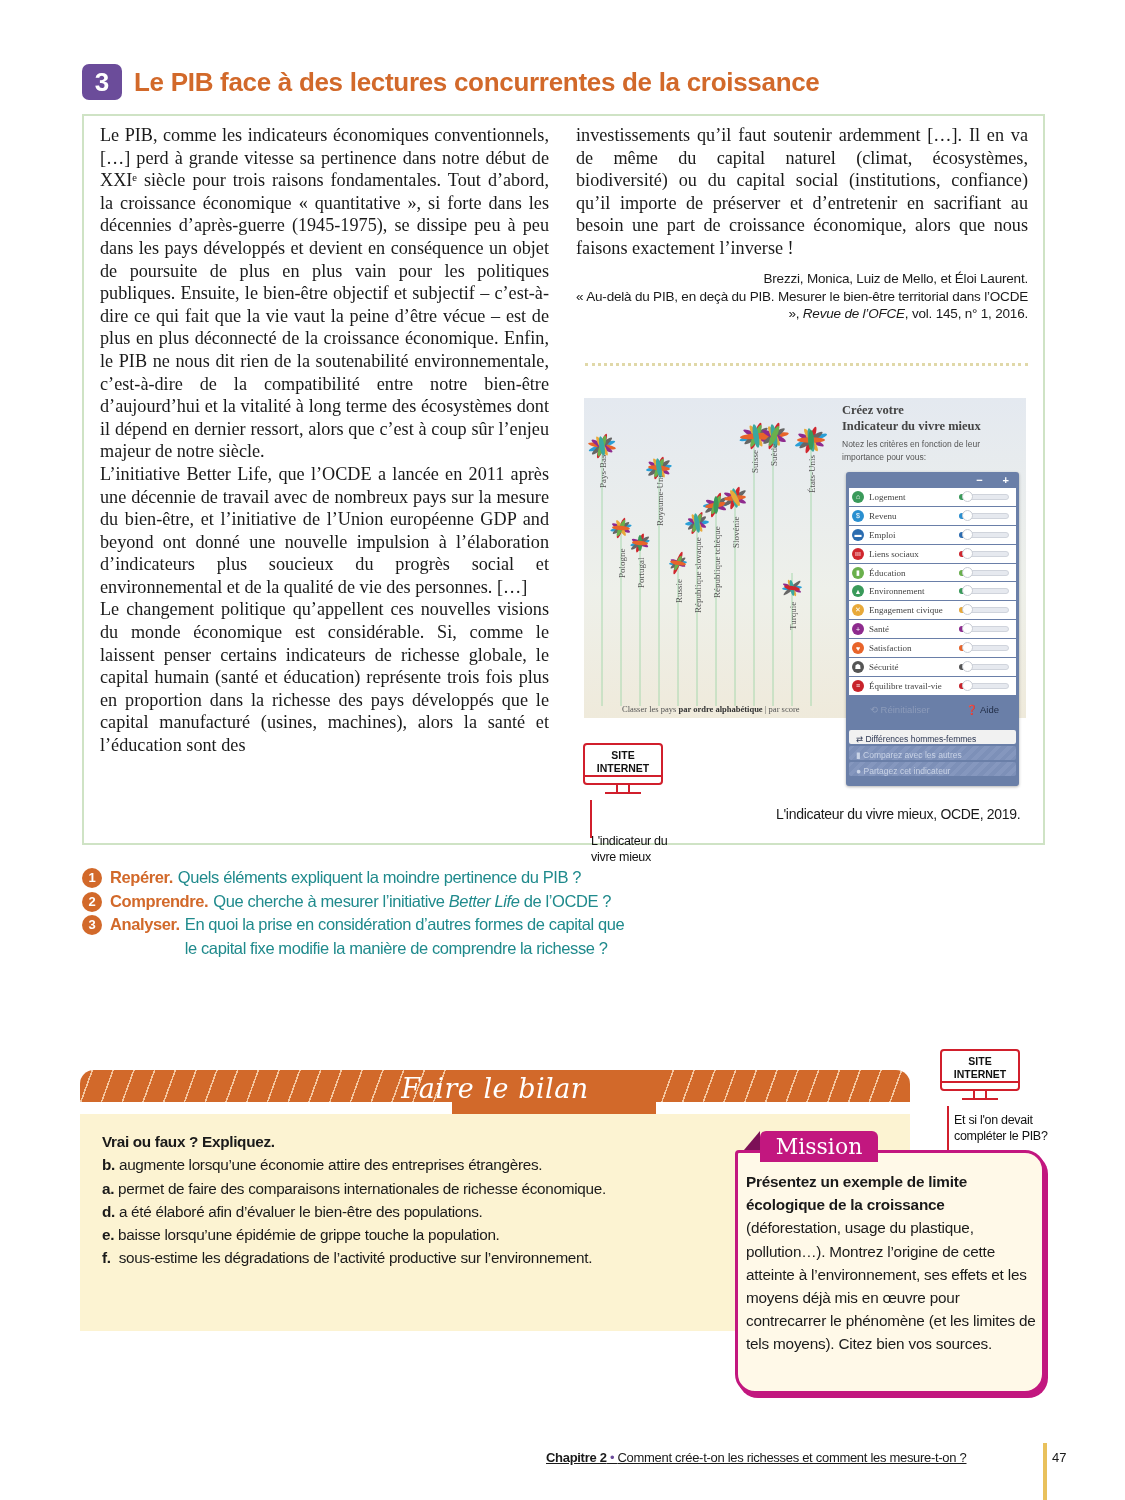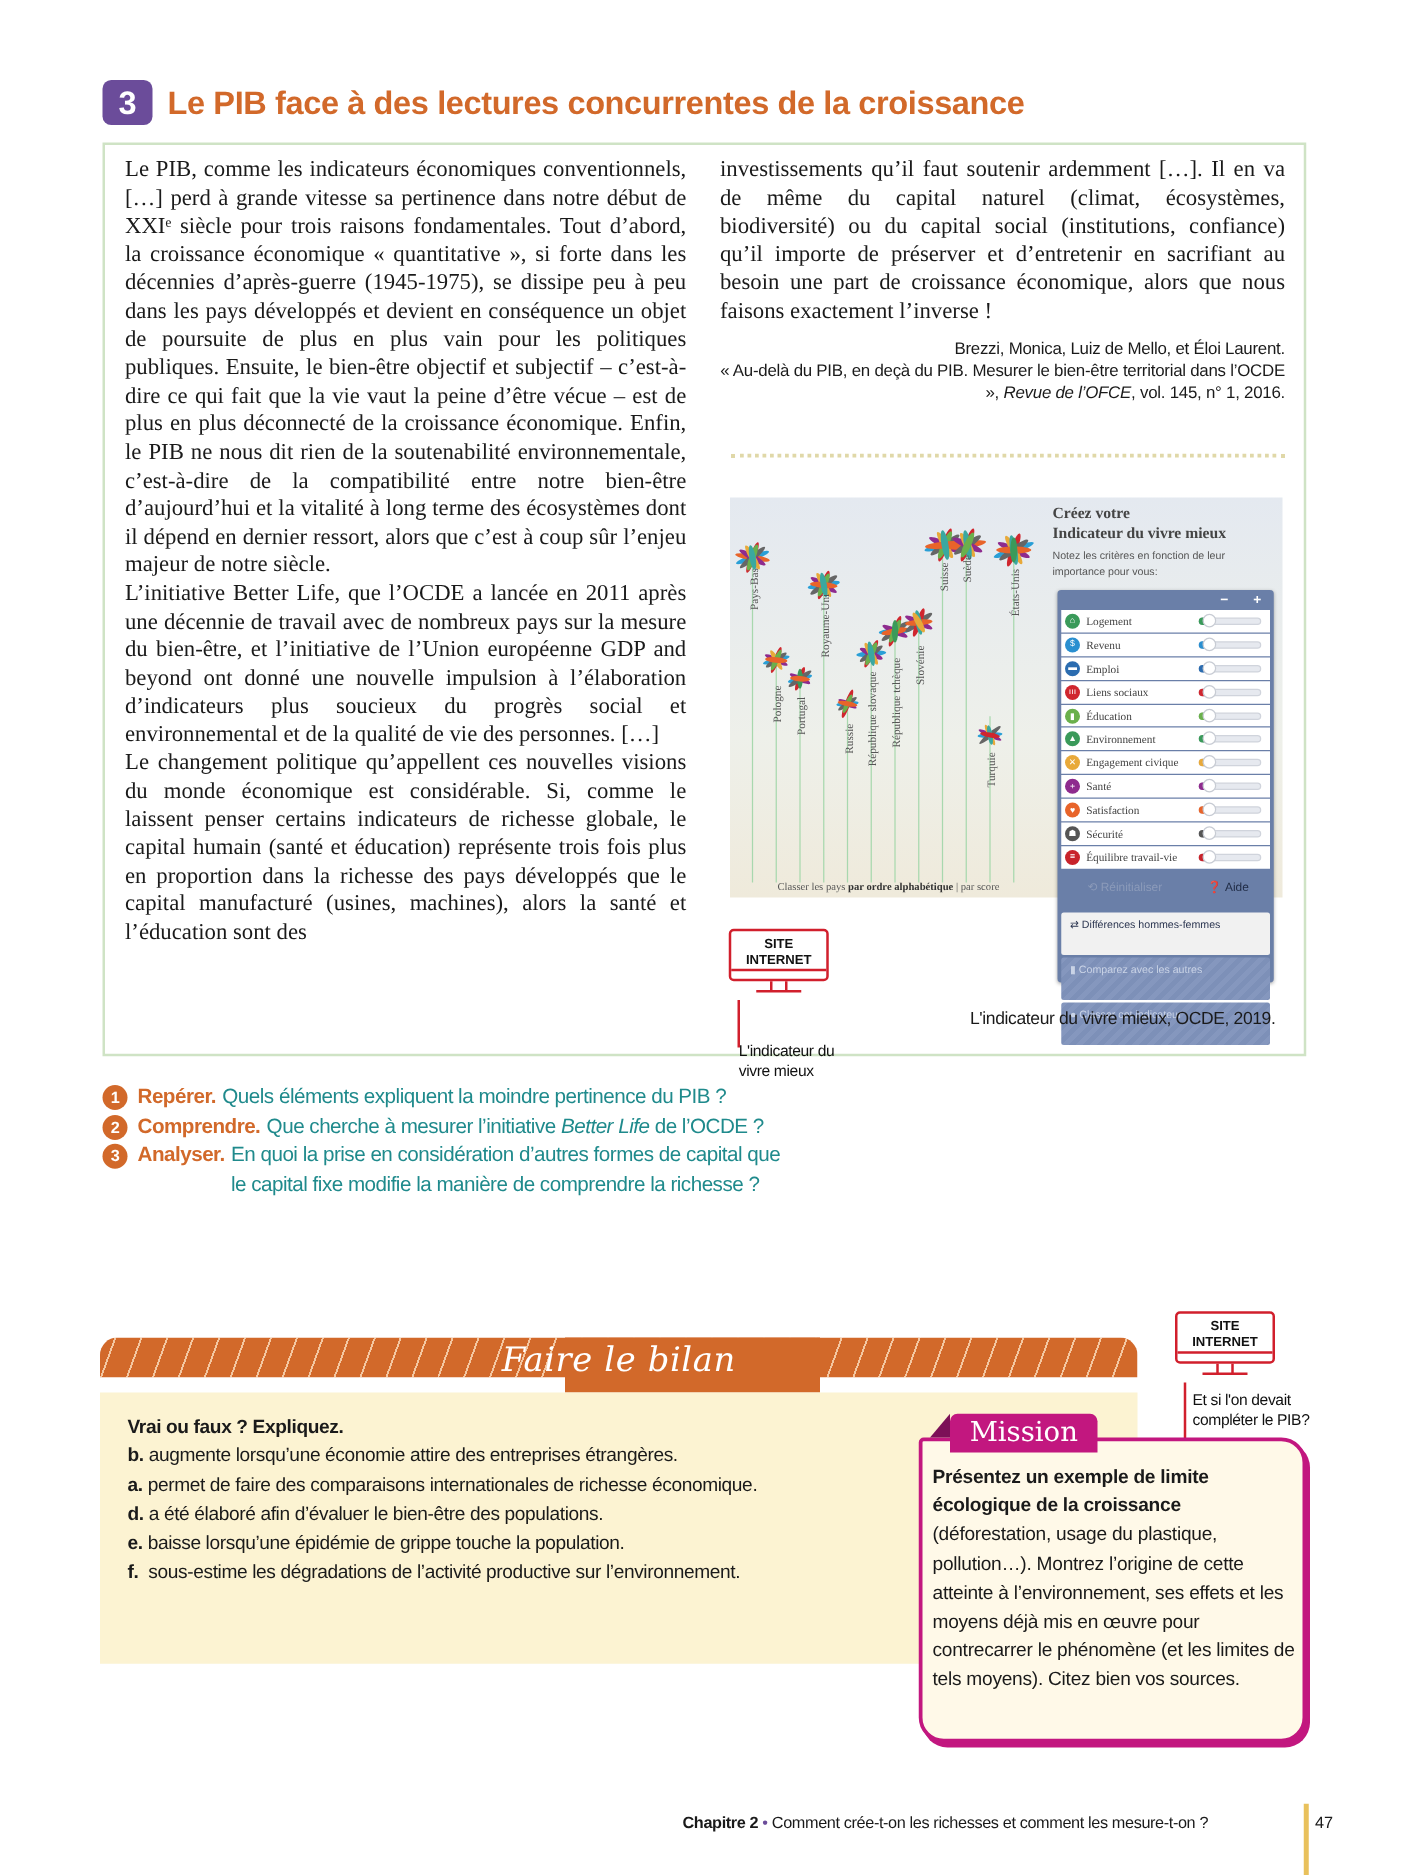--- a/index.html
+++ b/index.html
@@ -31,21 +31,21 @@
   .crit-head { height: 16px; display: flex; justify-content: flex-end; gap: 20px; padding-right: 10px; color: #fff; font: bold 11px "Liberation Sans", sans-serif; line-height: 16px; }
   .crit-row { margin: 0 3px 1px 3px; height: 17.9px; background: #fff; display: flex; align-items: center; padding-left: 3px; }
   .crit-icon { width: 12px; height: 12px; border-radius: 50%; display: inline-flex; align-items: center; justify-content: center; color: #fff; font-size: 7px; flex: none; }
   .crit-label { margin-left: 5px; font: 9px "Liberation Serif", serif; color: #444; flex: 1; white-space: nowrap; }
   .slider { width: 50px; height: 6px; margin-right: 7px; background: #e6e9ef; border: 1px solid #d0d4dc; border-radius: 3px; position: relative; }
   .slider .fill { position: absolute; left: -1px; top: -1px; width: 5px; height: 6px; border-radius: 3px 0 0 3px; }
   .slider .knob { position: absolute; left: 2px; top: -4px; width: 11px; height: 11px; border-radius: 50%; background: #fff; border: 1px solid #c8ccd4; }
   .panel-actions { display: flex; justify-content: space-between; padding: 8px 20px 0 14px; height: 30px; font: 9.5px "Liberation Sans", sans-serif; }
   .act-reset { color: #8c9bba; margin-left: 10px; }
   .act-help { color: #1f2b45; }
-  .panel-btn { margin: 2px 3px 0 3px; height: 34px; font: 8.5px/18px "Liberation Sans", sans-serif; padding-left: 7px; border-radius: 2px; }
+  .panel-btn { margin: 2px 3px 0 3px; height: 14px; font: 8.5px/18px "Liberation Sans", sans-serif; padding-left: 7px; border-radius: 2px; }
   .btn-gender { background: #f1f1f1; color: #2b3550; margin-top: 4px; }
   .btn-hatched { background: repeating-linear-gradient(135deg, #8597be 0 4px, #7d90b8 4px 8px); color: #c9d3e6; }
 
   .site-box { position: absolute; width: 80px; height: 42px; border: 2.5px solid #d11f2c; border-radius: 4px; background: #fff; text-align: center; font: bold 10.5px/13px "Liberation Sans", sans-serif; color: #111; padding-top: 4px; }
   .site-box::after { content: ""; position: absolute; left: 0; right: 0; bottom: 6px; border-top: 2px solid #d11f2c; }
   .site-stand { position: absolute; width: 14px; height: 8px; border-left: 2.5px solid #d11f2c; border-right: 2.5px solid #d11f2c; }
   .site-base { position: absolute; width: 36px; border-top: 2.5px solid #d11f2c; }
   .site-line { position: absolute; border-left: 2.5px solid #d11f2c; }
   .site-cap { position: absolute; font: 12.5px/16px "Liberation Sans", sans-serif; color: #111; letter-spacing: -0.3px; }
 
@@ -64,21 +64,21 @@
   .bilan-text { position: absolute; left: 102px; top: 1130px; font: 15.3px/23.3px "Liberation Sans", sans-serif; color: #1a1a1a; letter-spacing: -0.3px; }
   .bilan-text .bt-head { font-weight: bold; }
   .bilan-text b { font-weight: bold; }
 
   .mission-box { position: absolute; left: 735px; top: 1150px; width: 310px; height: 244px; background: #fff9e8; border: 3px solid #c2177f; border-radius: 4px 20px 20px 20px; box-shadow: 3px 4px 0 #c2177f; }
   .mission-tab { position: absolute; left: 760px; top: 1131px; width: 118px; height: 31px; background: #c2177f; border-radius: 6px 6px 0 0; color: #fff; font: 22px "DejaVu Serif", serif; text-align: center; line-height: 31px; }
   .mission-tab-corner { position: absolute; left: 744px; top: 1131px; width: 0; height: 0; border-left: 16px solid transparent; border-bottom: 19px solid #7c1057; }
   .mission-text { position: absolute; left: 746px; top: 1170px; width: 292px; font: 15.3px/23.2px "Liberation Sans", sans-serif; color: #1a1a1a; letter-spacing: -0.2px; }
   .mission-text b { font-weight: bold; }
 
-  .footer { position: absolute; top: 1450px; left: 546px; font: 13px "Liberation Sans", sans-serif; color: #1a1a1a; letter-spacing: -0.3px; }
+  .footer { position: absolute; top: 1450px; left: 546px; font: 13px "Liberation Sans", sans-serif; color: #1a1a1a; letter-spacing: -0.3px; text-decoration: underline; }
   .footer b { font-weight: bold; }
   .footer .dot { color: #6b4c9a; }
   .footer-bar { position: absolute; left: 1043px; top: 1443px; width: 4px; height: 57px; background: #e9c15c; }
   .page-num { position: absolute; left: 1052px; top: 1450px; font: 13px "Liberation Sans", sans-serif; color: #1a1a1a; }
 </style>
 </head>
 <body>
 
 <div class="doc-title">
   <div class="doc-num">3</div>
@@ -350,21 +350,21 @@
           <span class="knob"></span>
         </span>
       </div>
     </div>
   <div class="panel-actions">
     <span class="act-reset">⟲ Réinitialiser</span>
     <span class="act-help">❓ Aide</span>
   </div>
   <div class="panel-btn btn-gender">⇄ Différences hommes-femmes</div>
   <div class="panel-btn btn-hatched">▮ Comparez avec les autres</div>
-  <div class="panel-btn btn-hatched">● Classer cet indicateur</div>
+  <div class="panel-btn btn-hatched">● Partagez cet indicateur</div>
 </div>
 
 <div>
   <div class="site-box" style="left:583px; top:743px;">
     <div>SITE</div>
     <div>INTERNET</div>
   </div>
   <div class="site-stand" style="left:616px; top:785px;"></div>
   <div class="site-base" style="left:605px; top:792px;"></div>
   <div class="site-line" style="left:590px; top:800px; height:38px;"></div>

